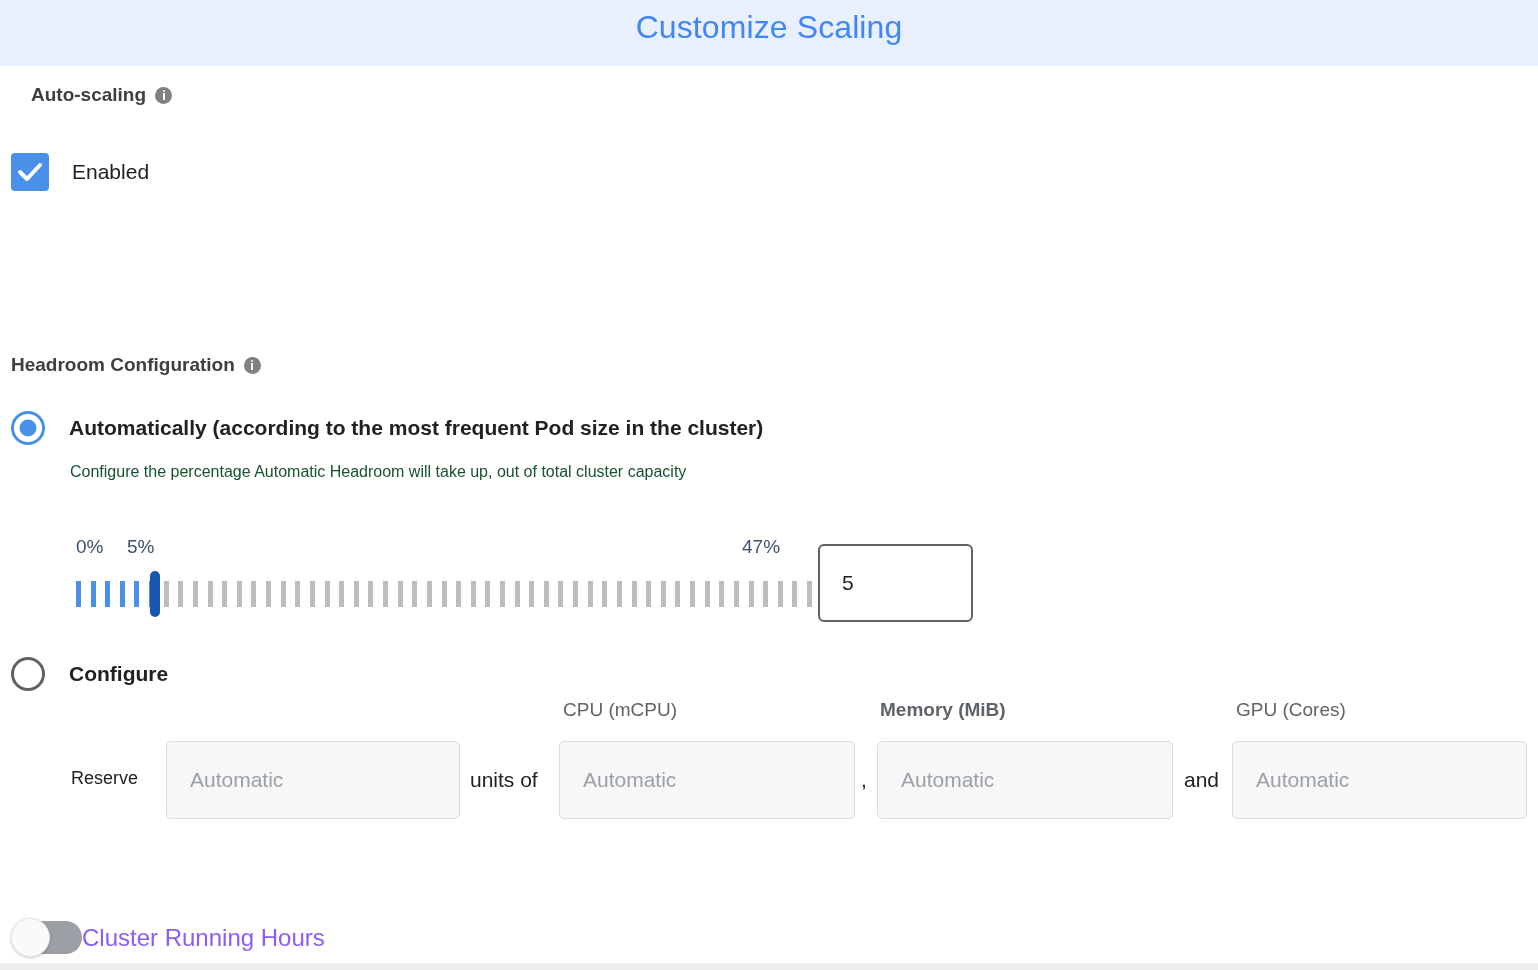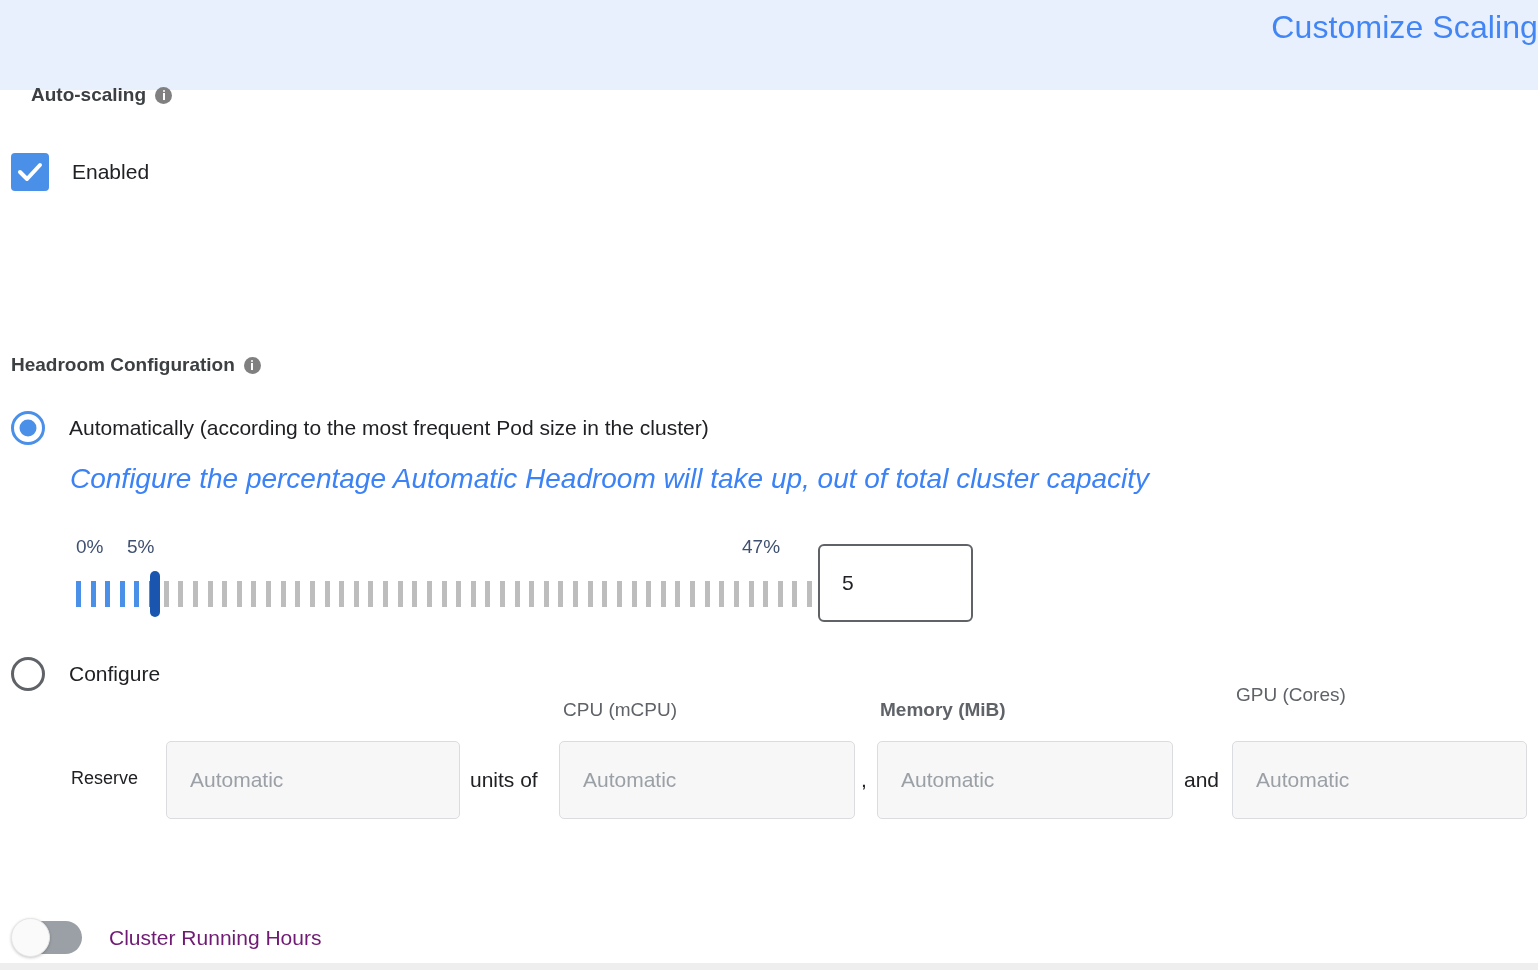--- a/index.html
+++ b/index.html
@@ -13,25 +13,25 @@
     width: 1538px;
     height: 970px;
     background: #ffffff;
     overflow: hidden;
   }
 
   
   .header {
     position: absolute;
     left: 0; top: 0;
-    width: 1538px; height: 90px;
+    width: 1538px; height: 66px;
     background: #e8f0fe;
     display: flex;
     align-items: flex-start;
-    justify-content: flex-end;
+    justify-content: center;
   }
   .header-title {
     margin-top: 9px;
     font-size: 32px;
     color: #4285f4;
     font-weight: 400;
     letter-spacing: 0.1px;
   }
 
   
@@ -137,34 +137,34 @@
     width: 17px; height: 17px;
     border-radius: 50%;
     background: #4a90e8;
   }
   .radio.unselected { border: 3px solid #5f6368; background: #ffffff; }
 
   .radio-row {
     position: absolute;
     display: flex;
     align-items: center;
+    font-weight: bold;
   }
   .radio-label {
     margin-left: 24px;
     font-size: 21px;
     color: #202124;
     white-space: nowrap;
   }
   .radio-subtext {
     position: absolute;
     left: 70px; top: 463px;
-    font-size: 28px;
-    color: #3b82f6;
-    white-space: nowrap;
-    font-style: italic;
+    font-size: 16px;
+    color: #14532d;
+    white-space: nowrap;
   }
 
   
   .slider-wrap { position: absolute; left: 76px; top: 536px; }
   .slider-labels { position: relative; height: 26px; }
   .slider-labels span {
     position: absolute;
     top: 0;
     font-size: 19px;
     color: #3f5070;
@@ -263,23 +263,22 @@
   .toggle-knob {
     position: absolute;
     left: -3px; top: -3px;
     width: 39px; height: 39px;
     border-radius: 50%;
     background: #fafafa;
     border: 1px solid #e6e6e6;
     box-shadow: 0 1px 3px rgba(0,0,0,0.22);
   }
   .toggle-label {
-    margin-left: 27px;
-    font-size: 21px;
-    color: #701a75;
+    font-size: 24px;
+    color: #8b5cf6;
     white-space: nowrap;
   }
 
   .bottom-strip {
     position: absolute;
     left: 0; bottom: 0;
     width: 1538px; height: 7px;
     background: #eeeeee;
   }
 </style>
@@ -383,21 +382,21 @@
 
   <input class="slider-input" type="text" id="slider-input" value="5" style="">
 
   <div class="radio-row" style="left:11px; top:657px;">
     <div class="radio unselected"></div>
     <div class="radio-label">Configure</div>
   </div>
 
   <div class="col-header" style="left:563px; top:699px;">CPU (mCPU)</div>
   <div class="col-header" style="left:880px; top:699px;font-weight:bold;">Memory (MiB)</div>
-  <div class="col-header" style="left:1236px; top:684px;">GPU (Cores)</div>
+  <div class="col-header" style="left:1236px; top:699px;">GPU (Cores)</div>
 
   <div class="reserve-label">Reserve</div>
 
   <input class="txt-input" style="left: 166px; width: 294px;" type="text" disabled="" placeholder="Automatic">
 
   <div class="conj" style="left:470px;">units of</div>
 
   <input class="txt-input" style="left: 559px; width: 296px;" type="text" disabled="" placeholder="Automatic">
 
   <div class="conj" style="left:861px;">,</div>

